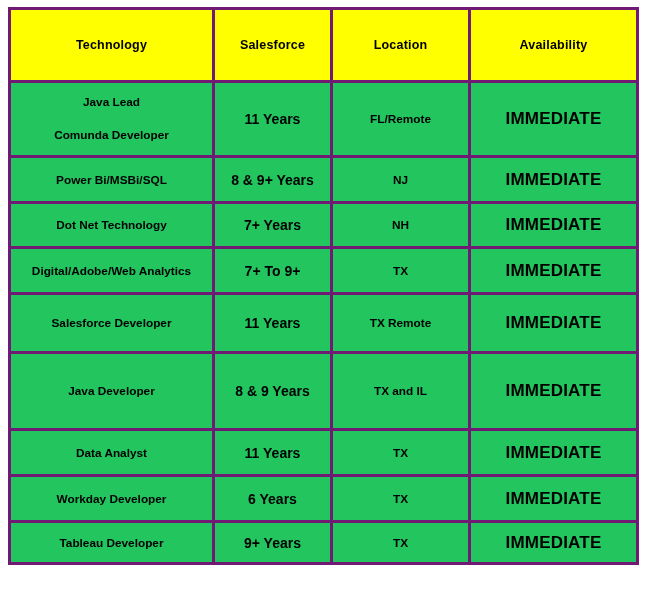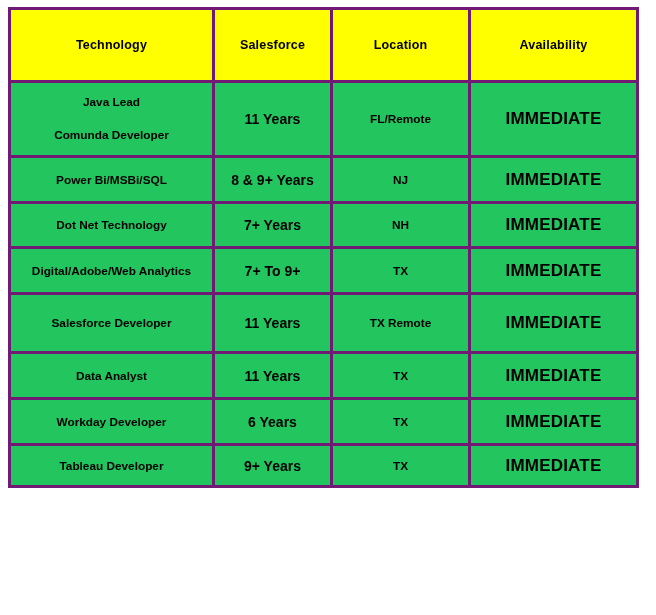--- a/index.html
+++ b/index.html
@@ -117,20 +117,26 @@
         <td class="col-avail">IMMEDIATE</td>
       </tr>
 
       <tr style="height:59px">
         <td class="col-tech align-top-pad">Salesforce Developer</td>
         <td class="col-exp align-top-pad">11 Years</td>
         <td class="col-loc align-top-pad">TX Remote</td>
         <td class="col-avail align-top-pad">IMMEDIATE</td>
       </tr>
 
+      <tr style="height:77px">
+        <td class="col-tech">Java Developer</td>
+        <td class="col-exp">8 &amp; 9 Years</td>
+        <td class="col-loc">TX and IL</td>
+        <td class="col-avail">IMMEDIATE</td>
+      </tr>
 
       <tr style="height:46px">
         <td class="col-tech">Data Analyst</td>
         <td class="col-exp">11 Years</td>
         <td class="col-loc">TX</td>
         <td class="col-avail">IMMEDIATE</td>
       </tr>
 
 
       <tr style="height:46px">

